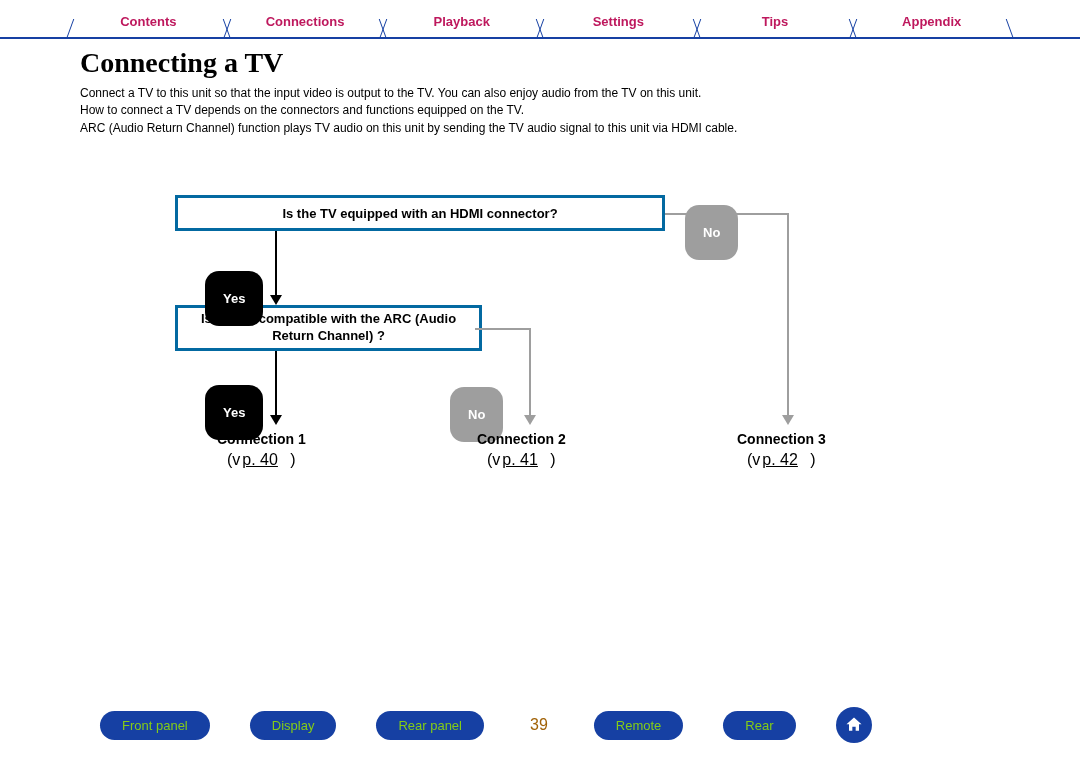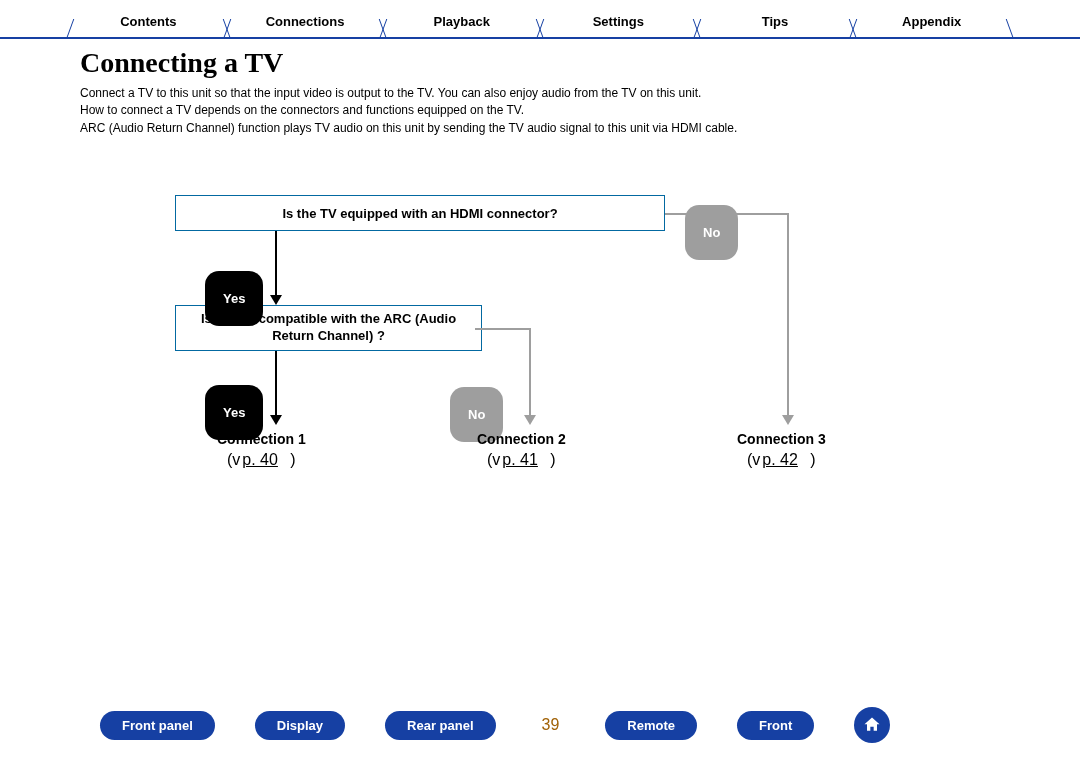--- a/index.html
+++ b/index.html
@@ -1,32 +1,32 @@
 <!DOCTYPE html>
 <html><head>
 <meta charset="utf-8">
 <style>
   * { margin:0; padding:0; box-sizing:border-box; }
   body { width:1080px; height:761px; background:#fff; font-family:Arial,Helvetica,sans-serif; position:relative; color:#000; }
 
   
   .tabs { display:flex; justify-content:space-between; padding:8px 70px 0 70px; border-bottom:2px solid #1640a3; }
-  .tab { flex:1; text-align:center; font-size:13px; font-weight:bold; color:#000000; padding:6px 0 8px 0; position:relative; cursor:pointer; }
+  .tab { flex:1; text-align:center; font-size:13px; font-weight:bold; color:#be185d; padding:6px 0 8px 0; position:relative; cursor:pointer; }
   .tab::before, .tab::after {
     content:""; position:absolute; bottom:0; width:1px; height:18px; background:#1640a3;
   }
   .tab::before { left:0; transform:skewX(-20deg); }
   .tab::after  { right:0; transform:skewX(20deg); }
 
   h1.title { font-size:28px; font-weight:bold; margin:8px 0 6px 80px; color:#000;font-family:Liberation Serif, serif; }
   .intro { margin-left:80px; font-size:12px; line-height:1.45; max-width:900px; }
 
   
   .diagram { position:absolute; left:175px; top:195px; width:730px; height:300px; }
-  .question { position:absolute; border:1px solid #0369a1; background:#fff; font-size:13px; font-weight:bold; text-align:center; display:flex; align-items:center; justify-content:center; padding:6px 10px; }
+  .question { position:absolute; border:3px solid #0369a1; background:#fff; font-size:13px; font-weight:bold; text-align:center; display:flex; align-items:center; justify-content:center; padding:6px 10px; }
   .q1 { left:0; top:0; width:490px; height:36px; }
   .q2 { left:0; top:110px; width:307px; height:46px; line-height:1.3; }
   .pill { position:absolute; border-radius:14px; font-size:13px; font-weight:bold; color:#fff; text-align:center; padding:20px 18px; }
   .yes { background:#000; }
   .no  { background:#9e9e9e; }
   .yes1 { left:30px; top:76px; }
   .yes2 { left:30px; top:190px; }
   .no1  { left:510px; top:10px; }
   .no2  { left:275px; top:192px; }
   .conn { position:absolute; font-size:14px; font-weight:bold; }
@@ -41,21 +41,21 @@
 
   
   .vline { position:absolute; background:#000; width:2px; }
   .gvline { position:absolute; background:#9e9e9e; width:2px; }
   .ghline { position:absolute; background:#9e9e9e; height:2px; }
   .arrow-down-black { position:absolute; width:0; height:0; border-left:6px solid transparent; border-right:6px solid transparent; border-top:10px solid #000; }
   .arrow-down-grey  { position:absolute; width:0; height:0; border-left:6px solid transparent; border-right:6px solid transparent; border-top:10px solid #9e9e9e; }
 
   
   .bottom { position:absolute; left:0; right:0; bottom:18px; display:flex; align-items:center; gap:40px; padding-left:100px; }
-  .btn { background:#1640a3; color:#ffffff; font-size:13px; font-weight:bold; border-radius:18px; padding:7px 22px; cursor:pointer; }
+  .btn { background:#1640a3; color:#84cc16; font-size:13px; font-weight:normal; border-radius:18px; padding:7px 22px; cursor:pointer; }
   .pageno { font-size:16px; color:#a16207; padding:0 6px; }
   .home { width:36px; height:36px; border-radius:50%; background:#1640a3; display:flex; align-items:center; justify-content:center; cursor:pointer; }
   .home svg { fill:#fff; width:20px; height:20px; }
 </style>
 </head>
 <body>
 
 <div class="tabs">
   <div class="tab">Contents</div>
   <div class="tab">Connections</div>
@@ -103,19 +103,19 @@
   <div class="page-link pl2">(v<span class="underline">p. 41</span>)</div>
   <div class="page-link pl3">(v<span class="underline">p. 42</span>)</div>
 </div>
 
 <div class="bottom">
   <div class="btn">Front panel</div>
   <div class="btn">Display</div>
   <div class="btn">Rear panel</div>
   <div class="pageno">39</div>
   <div class="btn">Remote</div>
-  <div class="btn">Front</div>
+  <div class="btn">Rear</div>
   <div class="home">
     <svg viewBox="0 0 24 24">
         <path d="M12 3l9 8h-3v8h-4v-5h-4v5H6v-8H3z"></path>
       </svg>
   </div>
 </div>
 
 </body></html>

